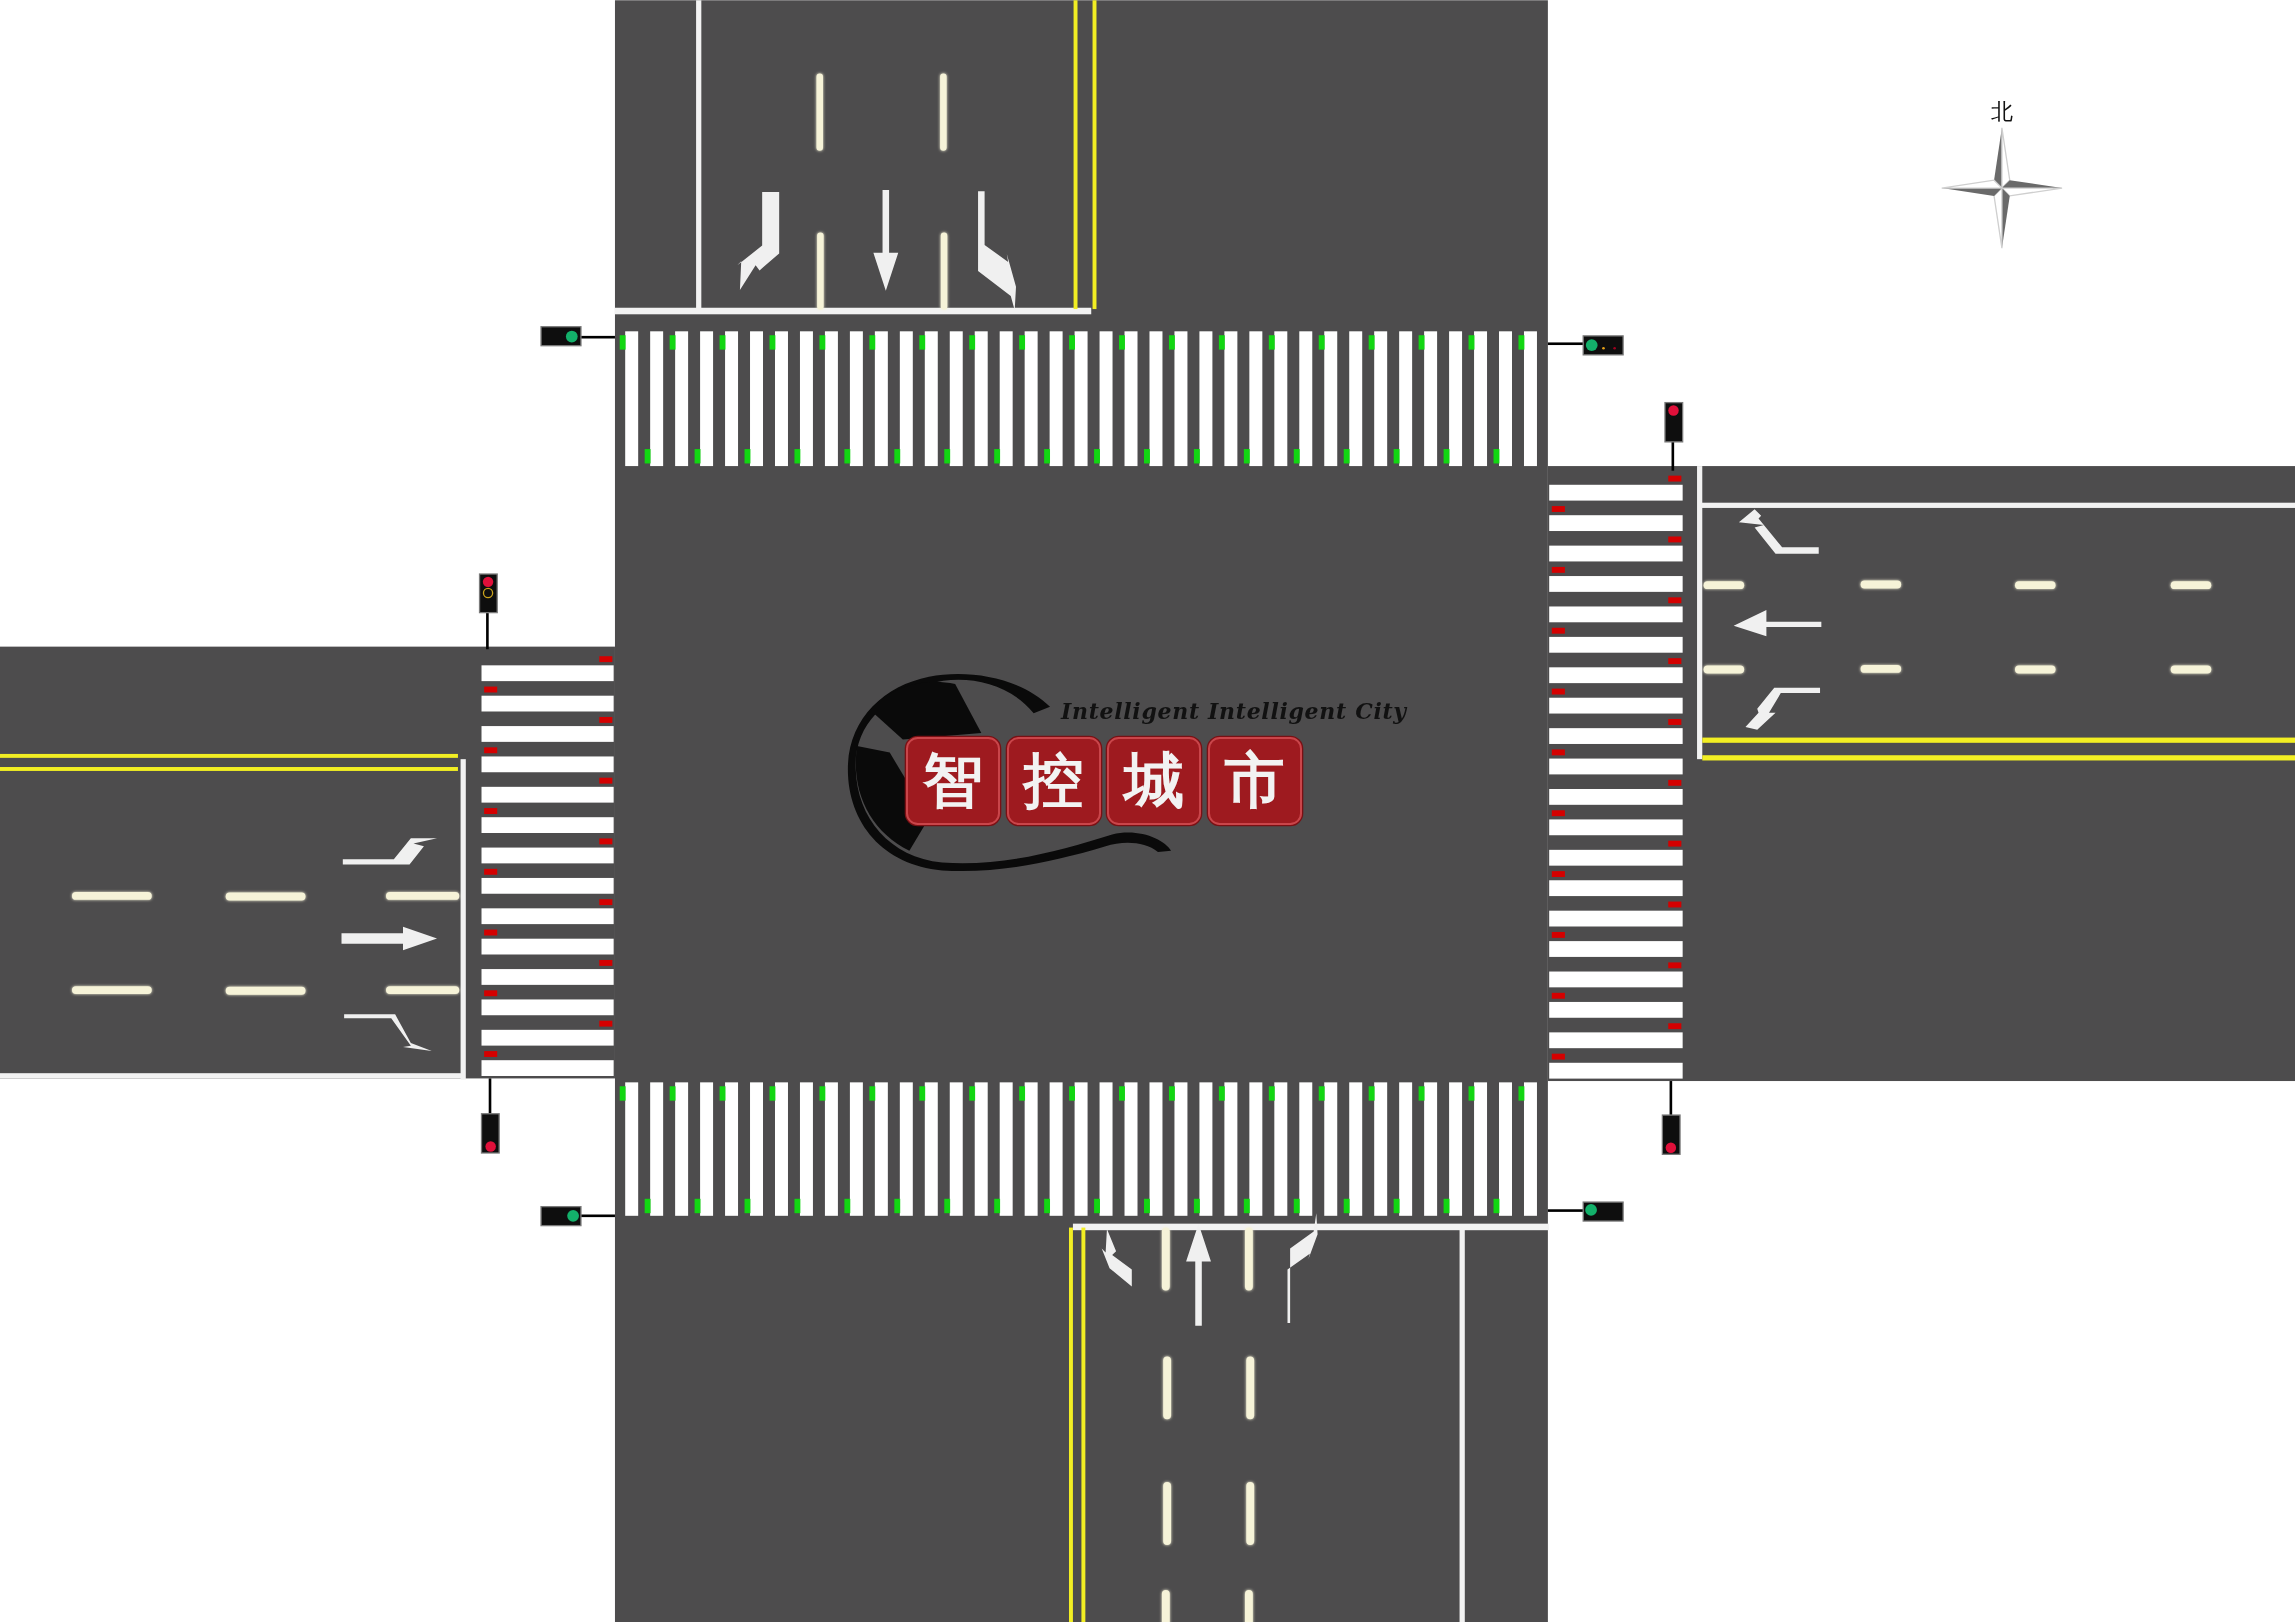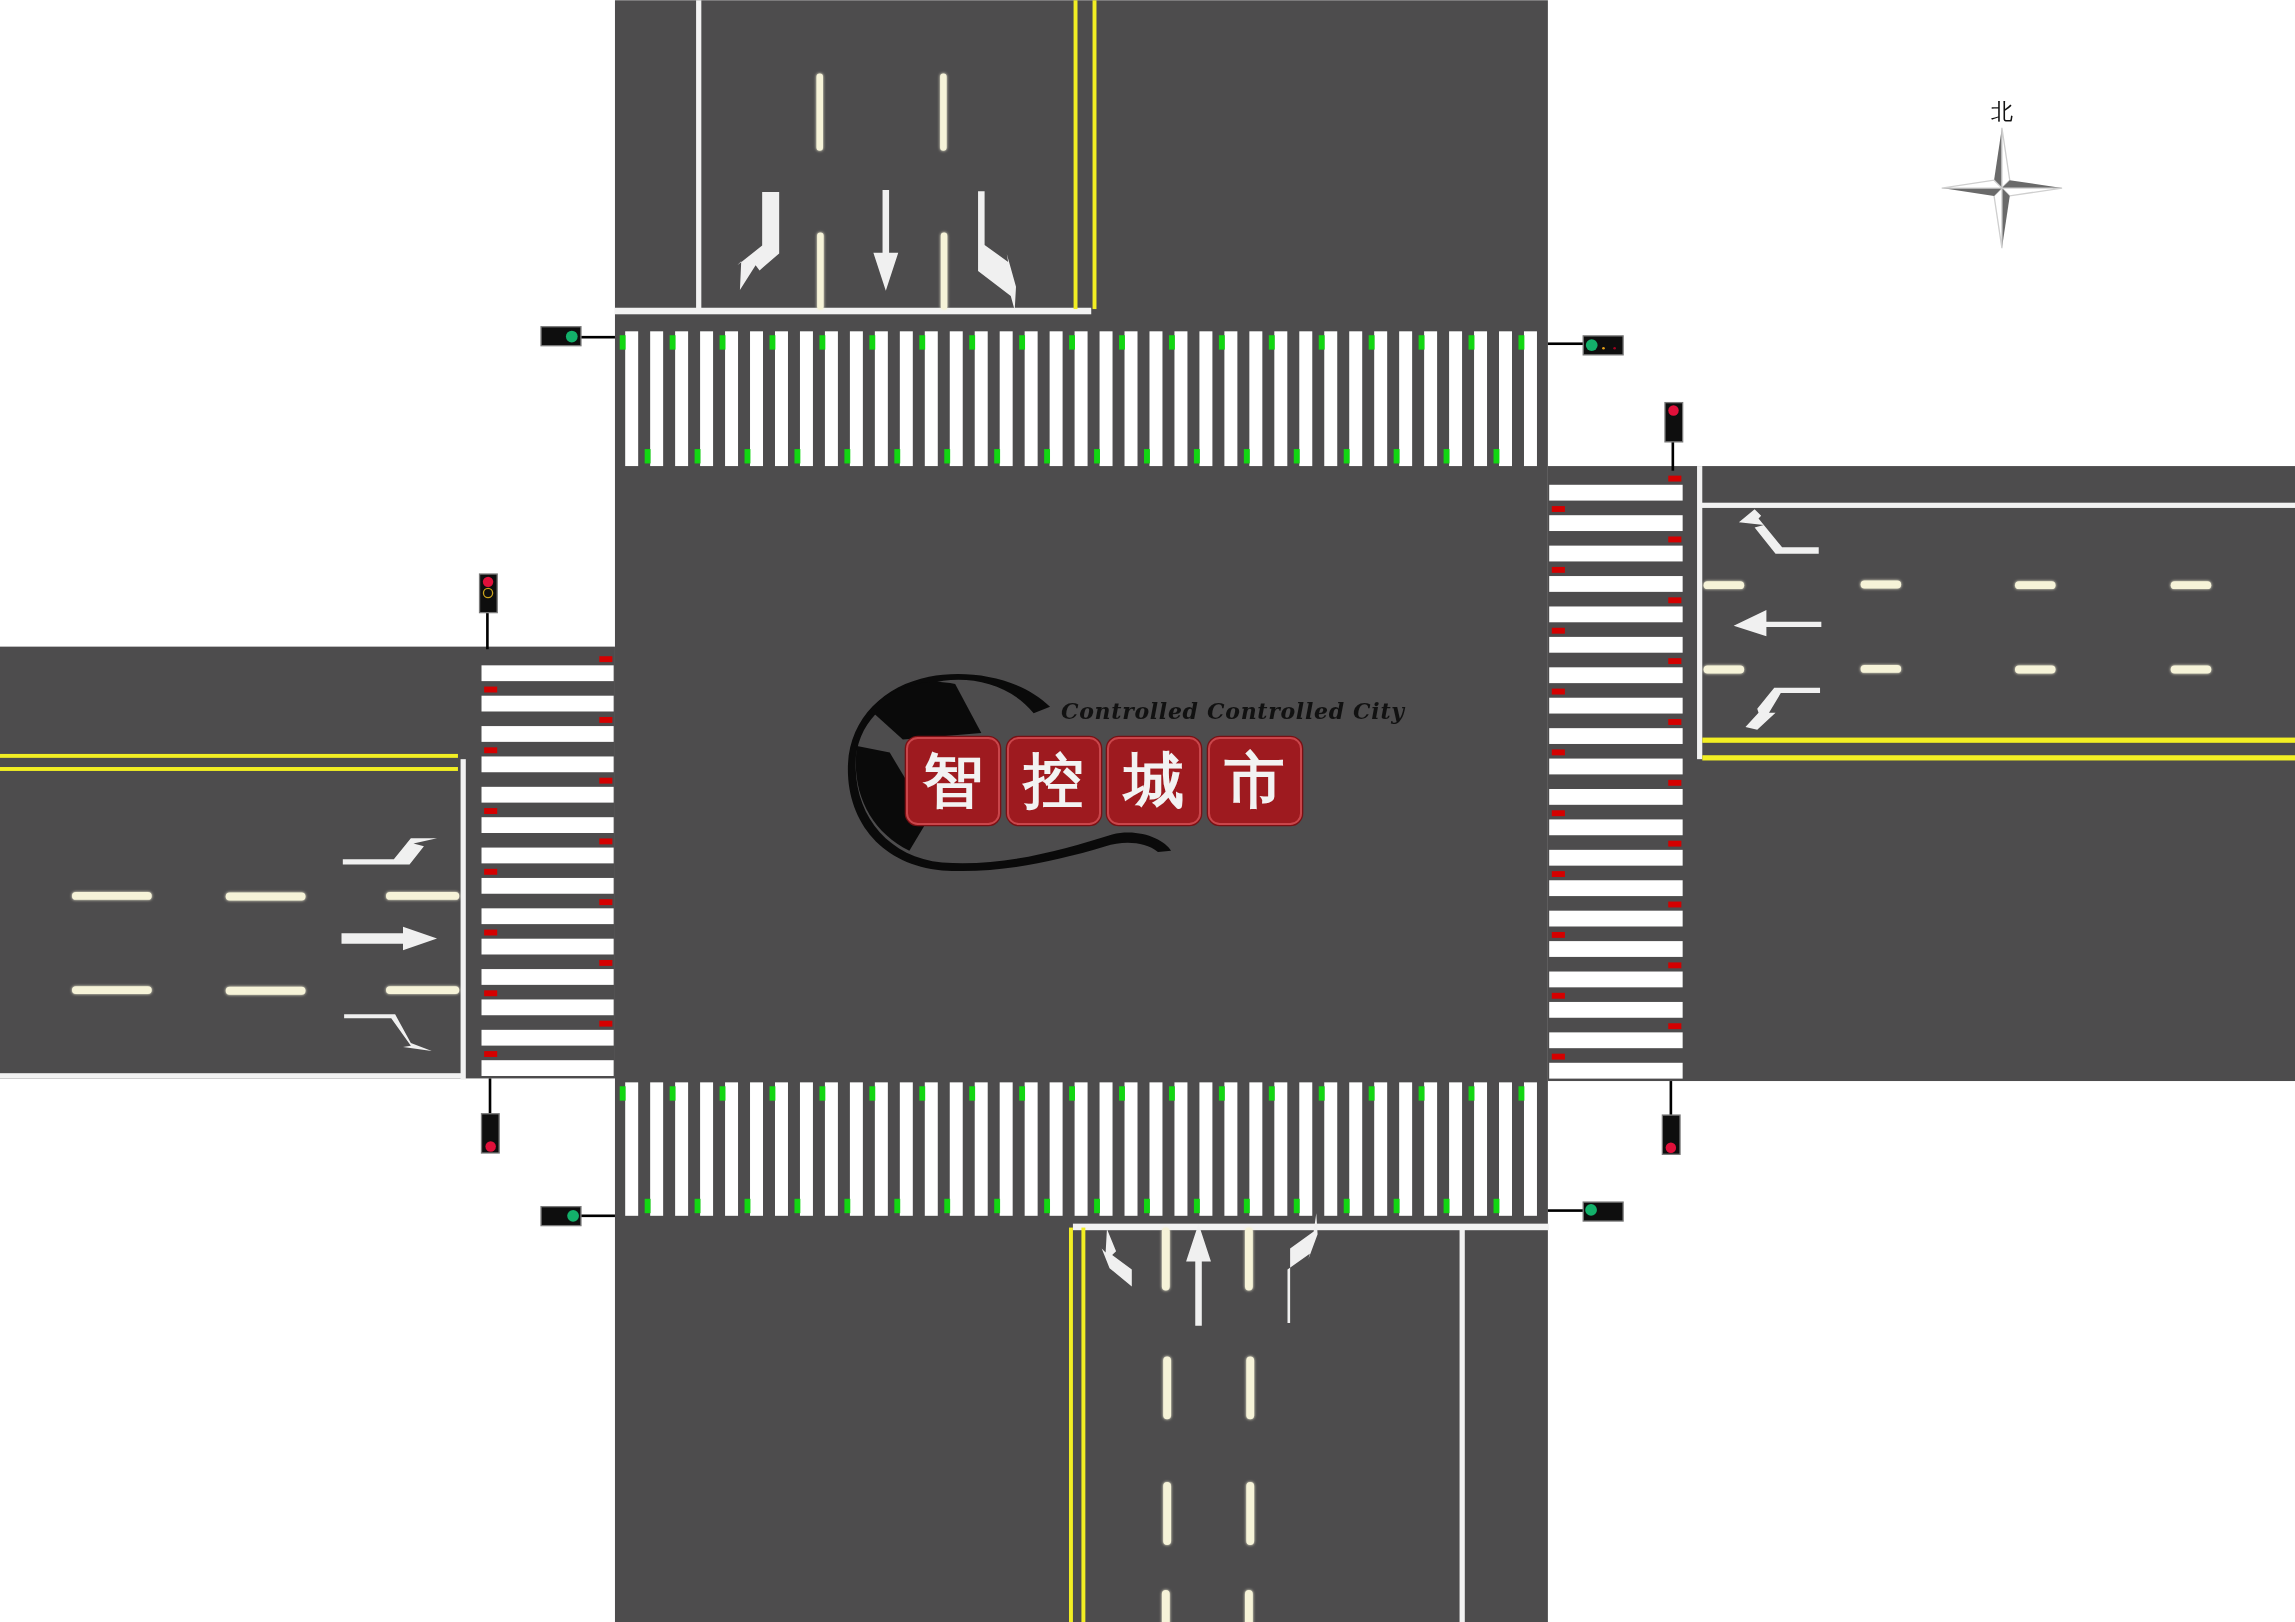--- a/index.html
+++ b/index.html
@@ -427,21 +427,21 @@
       <polygon points="-92,0 -12,-12 0,0" fill="#ffffff" stroke="#cfcfcf" stroke-width="2"></polygon>
     </g>
 
     <g>
       <path d="M1580 1090 C1540 1040 1470 1030 1420 1045 C1350 1065 1305 1110 1308 1175 C1310 1250 1360 1310 1440 1318 C1530 1325 1620 1300 1700 1275 C1740 1265 1780 1282 1790 1300 L1770 1302 C1750 1285 1715 1285 1690 1293 C1600 1320 1520 1335 1440 1330 C1350 1322 1296 1258 1296 1175 C1296 1100 1350 1048 1420 1034 C1480 1022 1560 1035 1605 1080 Z" fill="#0a0a0a"></path>
       <path d="M1330 1085 C1360 1050 1410 1035 1460 1045 L1500 1120 L1380 1130 Z" fill="#0a0a0a"></path>
       <path d="M1310 1140 C1300 1210 1330 1270 1390 1300 L1420 1250 L1360 1150 Z" fill="#0a0a0a"></path>
     </g>
   </svg>
 
-  <div class="abs logo-en" style="left:1061px;top:698px;">Controlled Controlled City</div>
+  <div class="abs logo-en" style="left:1061px;top:698px;">Intelligent Intelligent City</div>
   <div class="abs" style="left:906px;top:737px;display:flex;gap:6.5px;">
     <div class="logo-cn" style="width:90px;height:84px;">智</div>
     <div class="logo-cn" style="width:90px;height:84px;">控</div>
     <div class="logo-cn" style="width:90px;height:84px;">城</div>
     <div class="logo-cn" style="width:90px;height:84px;">市</div>
   </div>
 
   <div class="abs compass-label" style="left:1991px;top:97px;">北</div>
 </div>
 

